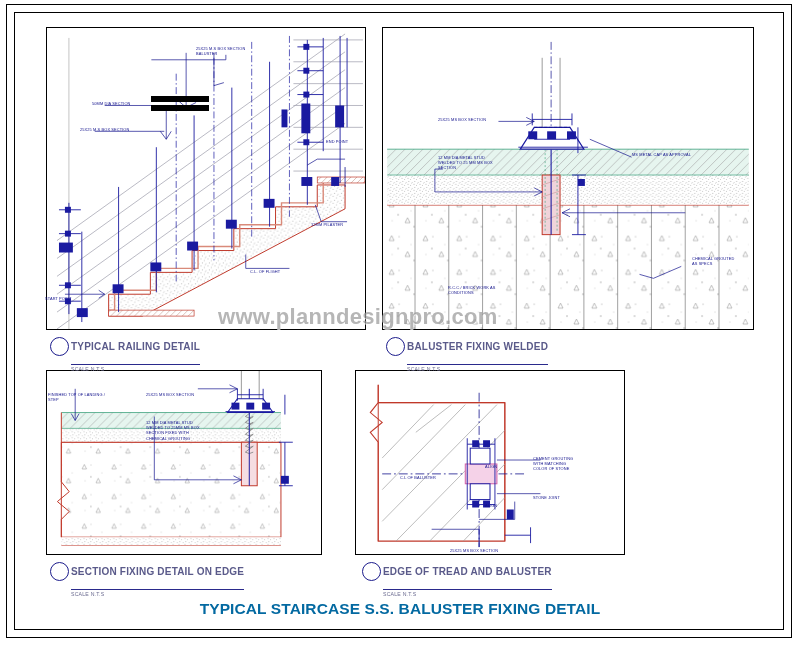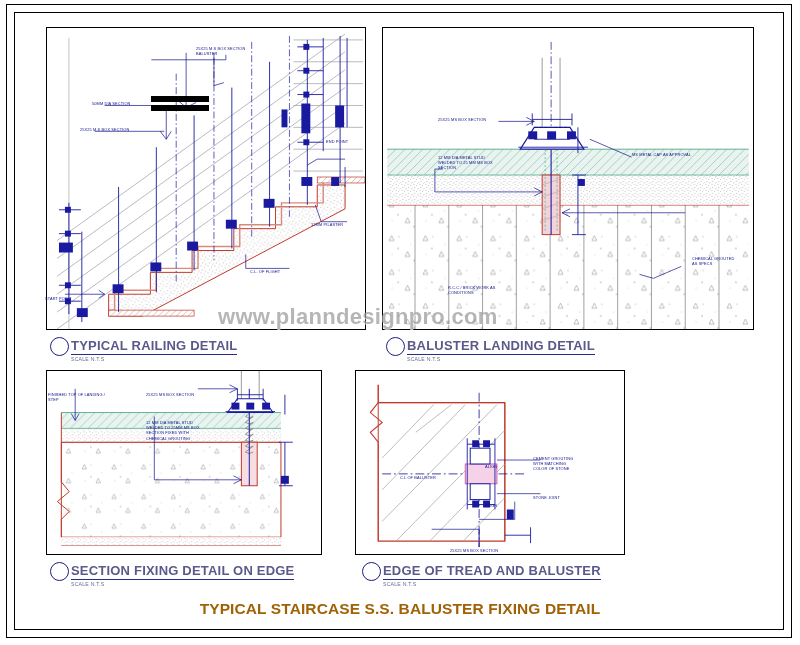--- a/index.html
+++ b/index.html
@@ -16,27 +16,27 @@
          background:#fff;overflow:hidden;}
 
   .svgwrap{position:absolute;left:0;top:0;width:100%;height:100%;}
   svg{display:block;}
 
   
   .caption{position:absolute;display:flex;align-items:flex-start;}
   .cap-circle{width:17px;height:17px;border:1.1px solid #1c1c8c;border-radius:50%;
               flex:none;margin-top:1px;}
   .cap-txt{margin-left:-4px;padding-left:6px;}
-  .cap-title{font-size:13px;font-weight:700;color:#5a5a8a;letter-spacing:.2px;
-             white-space:nowrap;border-bottom:1.1px solid #2a2a8c;padding-bottom:1px;
+  .cap-title{font-size:10px;font-weight:700;color:#5a5a8a;letter-spacing:.2px;
+             white-space:nowrap;border-bottom:1.1px solid #2a2a8c;padding-bottom:12px;
              display:inline-block;}
   .cap-scale{font-size:5.2px;color:#6b6b90;letter-spacing:.2px;margin-top:1px;}
 
   .sheet-title{position:absolute;left:60px;top:600px;width:680px;text-align:center;
-               font-size:15.5px;font-weight:700;letter-spacing:.1px;color:#a16207;}
+               font-size:15.5px;font-weight:700;letter-spacing:.1px;color:#0369a1;}
 
   .watermark{position:absolute;left:218px;top:304px;font-size:22px;font-weight:700;
              color:#9a9a9a;letter-spacing:.3px;opacity:.72;
              text-shadow:0 1px 0 #fff;pointer-events:none;white-space:nowrap;}
 
   
   .anno{position:absolute;font-size:3.9px;color:#12128c;line-height:1.33;
         letter-spacing:.12px;white-space:pre;font-family:"Liberation Sans",sans-serif;}
   .redact{position:absolute;background:#000;}
 </style>
@@ -478,21 +478,21 @@
     <div class="cap-circle"></div>
     <div class="cap-txt">
       <div class="cap-title">TYPICAL RAILING DETAIL</div>
       <div class="cap-scale">SCALE N.T.S</div>
     </div>
   </div>
 
   <div class="caption" style="left:386px;top:336px;">
     <div class="cap-circle"></div>
     <div class="cap-txt">
-      <div class="cap-title">BALUSTER LANDING DETAIL</div>
+      <div class="cap-title">BALUSTER FIXING WELDED</div>
       <div class="cap-scale">SCALE N.T.S</div>
     </div>
   </div>
 
   <div class="caption" style="left:50px;top:561px;">
     <div class="cap-circle"></div>
     <div class="cap-txt">
       <div class="cap-title">SECTION FIXING DETAIL ON EDGE</div>
       <div class="cap-scale">SCALE N.T.S</div>
     </div>

